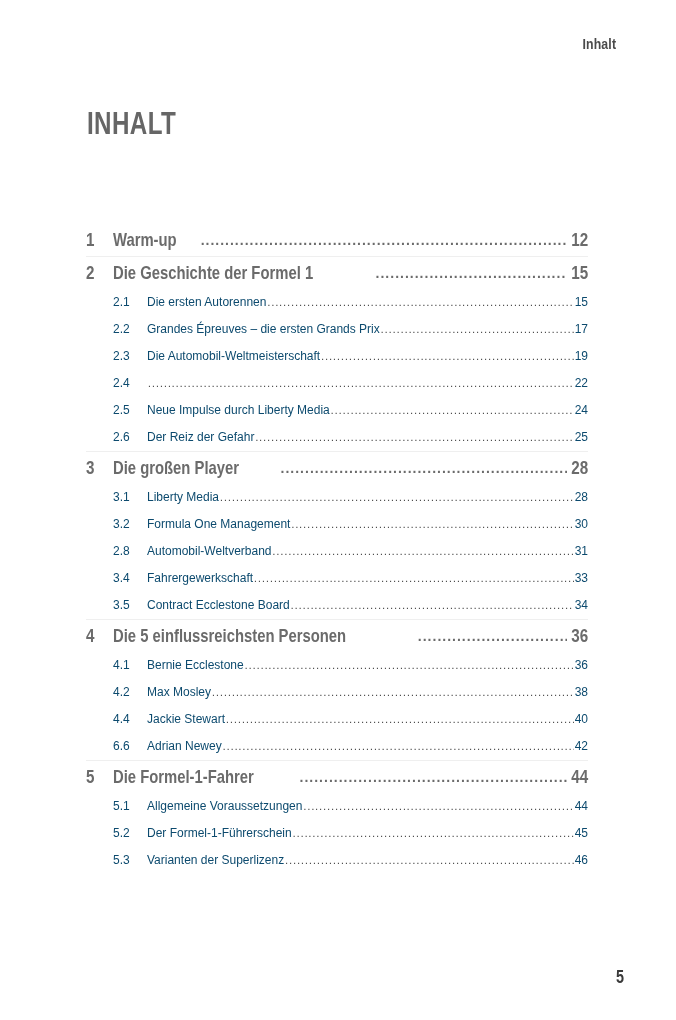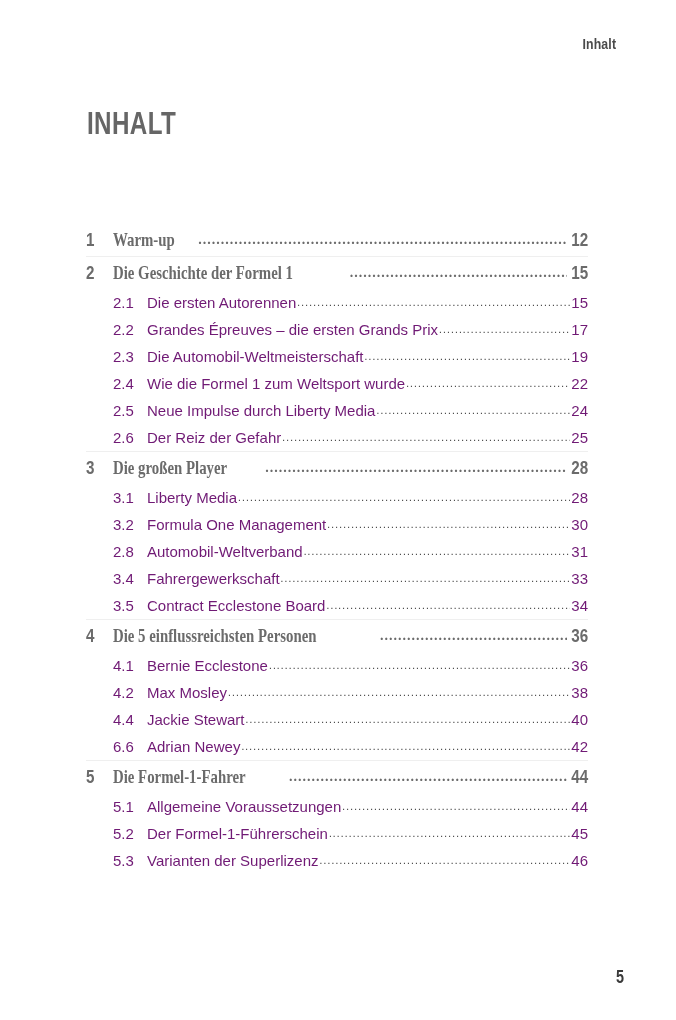--- a/index.html
+++ b/index.html
@@ -10,29 +10,29 @@
     color: #4a4a4a; transform: scaleX(0.82); transform-origin: right center; letter-spacing: 0.2px; }
   .page-title { position: absolute; top: 106px; left: 87px;
     font-family: "Liberation Sans", sans-serif; font-weight: bold; font-size: 31px;
     color: #666666; transform: scaleX(0.78); transform-origin: left center; letter-spacing: 0.5px; margin: 0; }
   .toc { position: absolute; top: 224px; left: 86px; width: 502px; }
   .chapter { position: relative; }
   .chapter + .chapter { border-top: 1px solid #efefef; }
   .ch-row { display: flex; align-items: baseline; height: 32px; line-height: 32px;
     font-family: "Liberation Sans", sans-serif; font-weight: bold; font-size: 19px; color: #6b6b6b; }
   .ch-num { width: 27px; flex: none; transform: scaleX(0.8); transform-origin: left center; }
-  .ch-inner { flex: 1; display: flex; align-items: flex-end; overflow: hidden; font-family: Liberation Serif, serif; }
+  .ch-inner { flex: 1; display: flex; align-items: flex-end; overflow: hidden; }
   .ch-title { white-space: nowrap; flex: none; transform: scaleX(0.78); transform-origin: left center;
     margin-right: -40px; }
   .ch-leader { flex: 1; overflow: hidden; white-space: nowrap; margin-left: 46px; color: #6b6b6b;
     letter-spacing: 1px; font-size: 14px; }
   .ch-leader::before { content: "...................................................................................................................................................................................................."; }
   .ch-page { flex: none; transform: scaleX(0.8); transform-origin: right center; }
   .sub-row { display: flex; align-items: flex-start; height: 27px; line-height: 27px;
-    margin-left: 27px; font-family: "Liberation Sans", sans-serif; font-size: 15px; color: #701a75; }
+    margin-left: 27px; font-family: "Liberation Sans", sans-serif; font-size: 12px; color: #0c4a6e; }
   .sub-row:first-of-type { margin-top: 0; }
   .sub-num { width: 34px; flex: none; }
   .sub-title { white-space: nowrap; flex: none; }
   .sub-leader { flex: 1; overflow: hidden; white-space: nowrap; font-size: 10px; color: #333;
     letter-spacing: 1.2px; margin: 0 1px; }
   .sub-leader::before { content: "......................................................................................................................................................................................................................................"; }
   .sub-page { flex: none; }
   .folio { position: absolute; top: 967px; right: 52px; font-family: "Liberation Sans", sans-serif;
     font-weight: bold; font-size: 18px; color: #3a3a3a; transform: scaleX(0.8); transform-origin: right center; }
 </style>
@@ -77,21 +77,20 @@
         <span class="sub-page">17</span>
       </div>
     <div class="sub-row">
         <span class="sub-num">2.3</span>
         <span class="sub-title">Die Automobil-Weltmeisterschaft</span>
         <span class="sub-leader"></span>
         <span class="sub-page">19</span>
       </div>
     <div class="sub-row">
         <span class="sub-num">2.4</span>
-        <span class="sub-title">Wie die Formel 1 zum Weltsport wurde</span>
         <span class="sub-leader"></span>
         <span class="sub-page">22</span>
       </div>
     <div class="sub-row">
         <span class="sub-num">2.5</span>
         <span class="sub-title">Neue Impulse durch Liberty Media</span>
         <span class="sub-leader"></span>
         <span class="sub-page">24</span>
       </div>
     <div class="sub-row">

